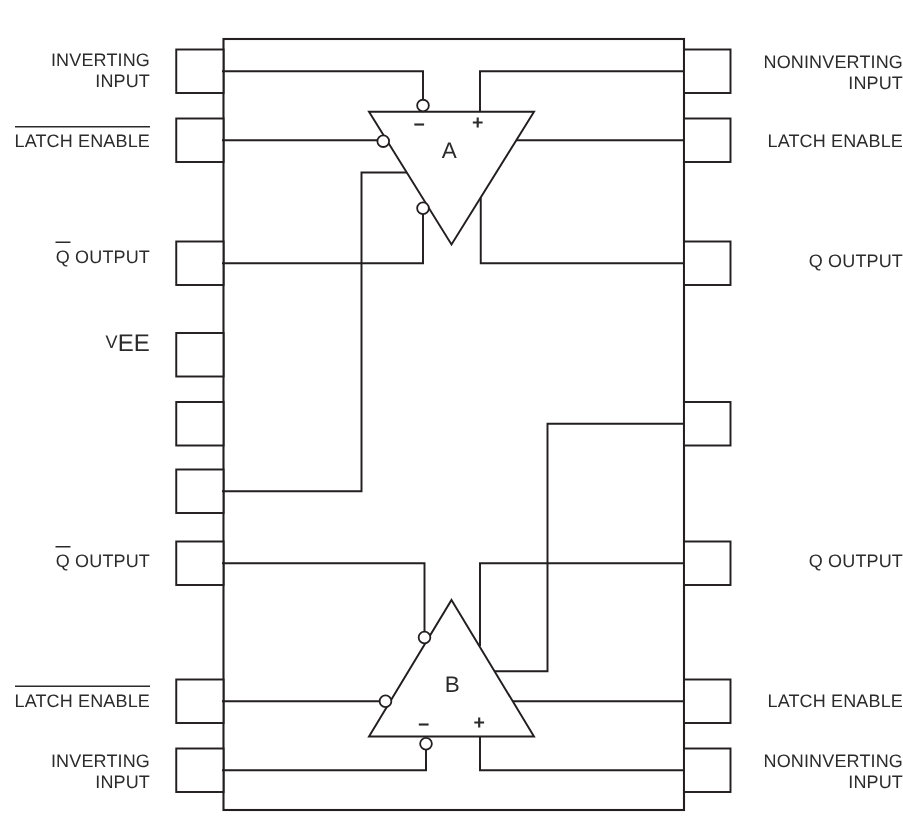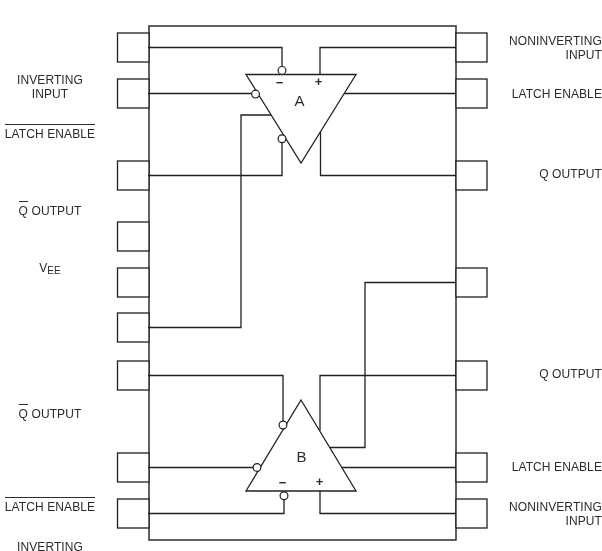--- a/index.html
+++ b/index.html
@@ -20,24 +20,24 @@
   .tri { stroke: var(--line, #231f20); stroke-width: 1.3; fill: #ffffff; }
   .bub { stroke: var(--line, #231f20); stroke-width: 1.2; fill: #ffffff; }
 
   .lbl {
     position: absolute;
     font-size: 12px;
     line-height: 14px;
     letter-spacing: 0.1px;
     color: var(--text, #2b2b2b);
   }
-  .lbl-l { left: 0; width: 100px; text-align: center; margin-top: 40px; }
+  .lbl-l { left: 0; width: 100px; text-align: right; }
   .lbl-r { left: 506px; width: 96px; text-align: right; }
   .ov { border-top: 1.2px solid currentColor; padding-top: 2px; }
-  .lbl sub { font-size: 10px; vertical-align: -2px; line-height: 0; }
+  .lbl sub { font-size: 16px; vertical-align: -2px; line-height: 0; }
 
   .sym {
     position: absolute;
     width: 21px;
     text-align: center;
     font-size: 15px;
     line-height: 14px;
     color: var(--text, #2b2b2b);
   }
   .sign { font-size: 13px; font-weight: bold; }

